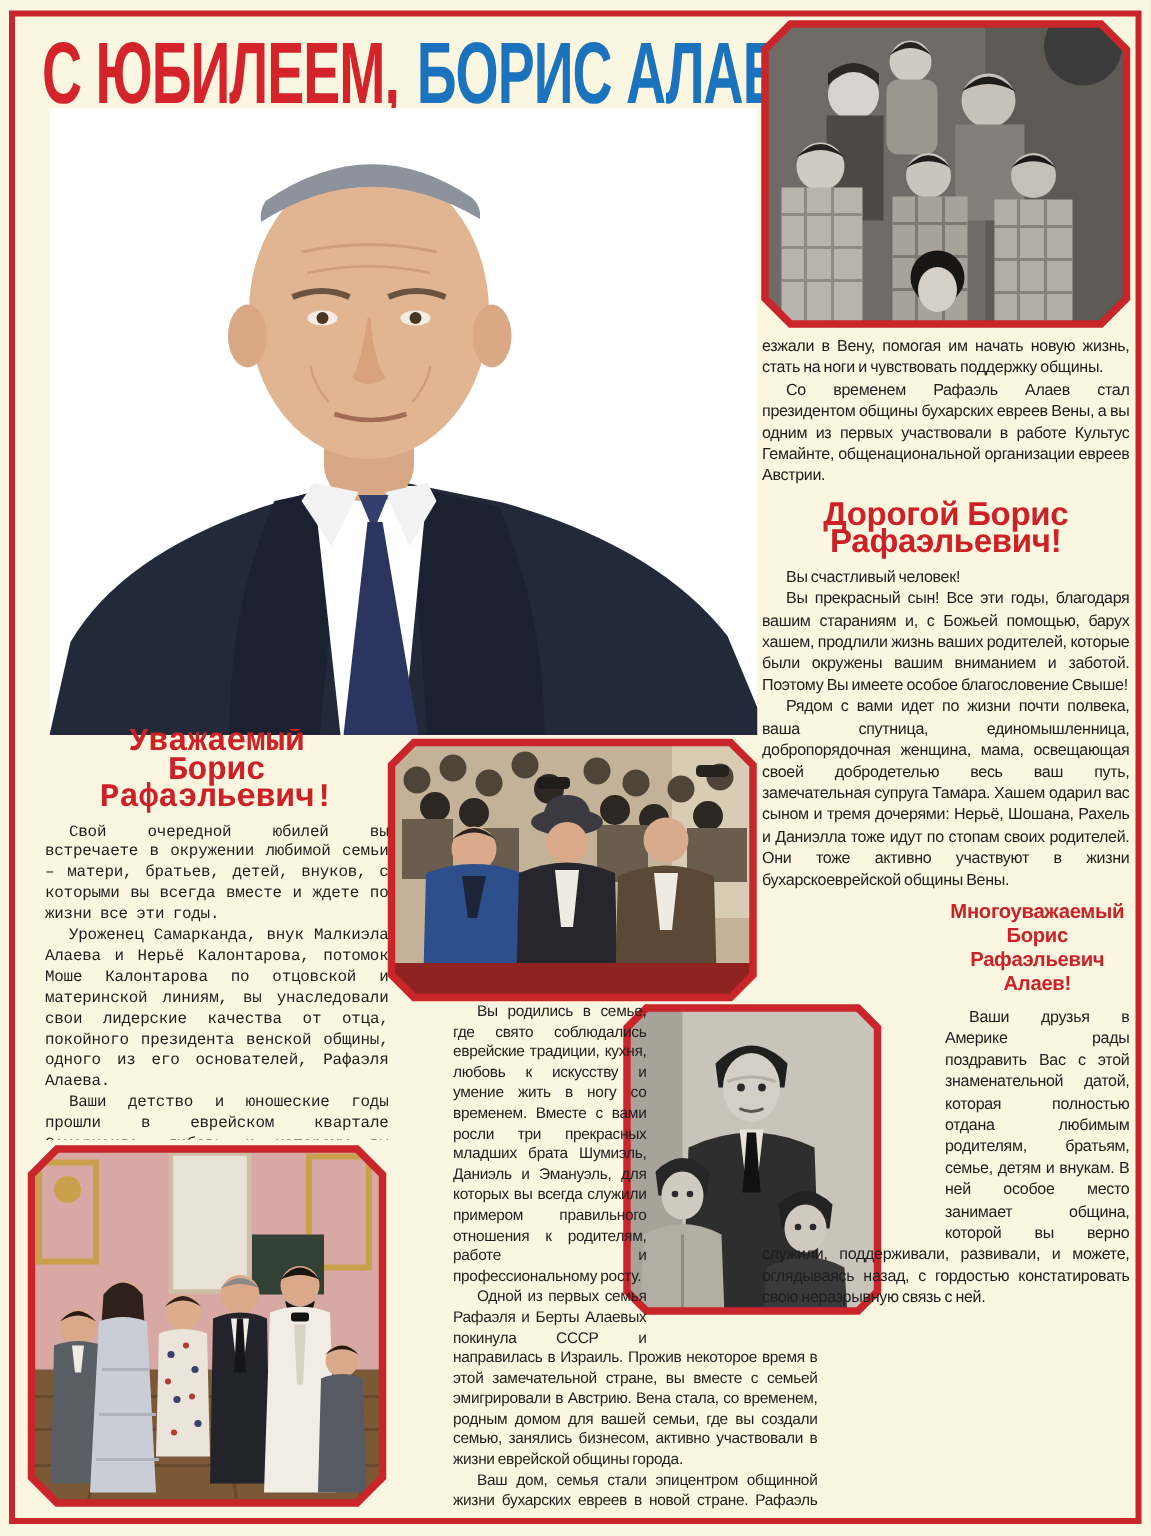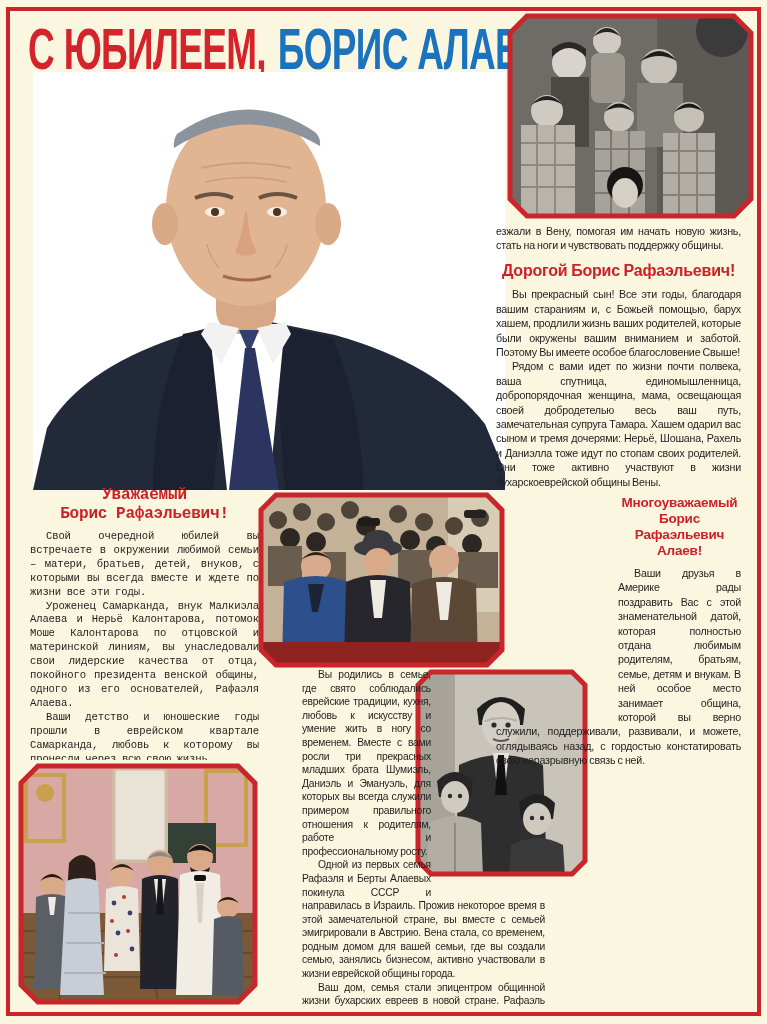--- a/index.html
+++ b/index.html
@@ -18,24 +18,24 @@
   .t-red{color:#d5232b;}
   .t-blue{color:#1c73bd;margin-left:18px;}
   
   .photo{position:absolute;display:block;}
   
   .col{position:absolute;overflow:hidden;text-align:justify;}
   .col p{margin:0;text-indent:16px;hyphens:auto;}
   .col p.noind{text-indent:0;}
   .col-left{left:30px;top:486px;width:229px;height:274px;font-size:10.6px;line-height:13.9px;letter-spacing:-0.15px;word-spacing:-0.6px;font-family:Liberation Mono, monospace;}
   .col-mid{left:262px;top:668px;width:243px;height:340px;font-size:10.3px;line-height:13.6px;letter-spacing:-0.2px;word-spacing:-0.6px;margin-left:40px;}
-  .col-right{left:496px;top:224px;width:245px;height:784px;font-size:10.7px;line-height:14.4px;letter-spacing:-0.2px;word-spacing:-0.6px;}
+  .col-right{left:508px;top:224px;width:245px;height:784px;font-size:10.7px;line-height:14.4px;letter-spacing:-0.2px;word-spacing:-0.6px;}
   .h-red{
     color:#cb2127;font-weight:bold;text-align:center;text-indent:0;
-    margin:0 0 7px 0;font-size:16px;line-height:18.5px;letter-spacing:-0.2px;
+    margin:0 0 7px 0;font-size:22px;line-height:18.5px;letter-spacing:-0.2px;
   }
   .h-red span{display:block;}
   .h-dear{margin:9px 0 7px 0;}
   .h-resp{font-size:13.5px;line-height:16px;margin:6px 0 7px 0;}
   .spacer-r{float:right;width:106px;height:212px;margin:0 0 6px 8px;}
   .spacer-l{float:left;width:112px;height:228px;margin:0 10px 6px 0;}
 </style>
 </head>
 <body>
 
@@ -298,21 +298,23 @@
 
   <div class="col col-mid">
     <div class="spacer-r"></div>
     <p>Вы родились в семье, где свято соблюдались еврейские традиции, кухня, любовь к искусству и умение жить в ногу со временем.  Вместе с вами росли три прекрасных младших брата Шумиэль, Даниэль и Эмануэль, для которых вы всегда служили примером правильного отношения к родителям, работе и профессиональному росту.</p>
     <p>Одной из первых семья Рафаэля и Берты Алаевых покинула СССР и направилась в Израиль. Прожив некоторое время в этой замечательной стране, вы вместе с семьей эмигрировали в Австрию. Вена стала, со временем, родным домом для вашей семьи, где вы создали семью, занялись бизнесом, активно участвовали в жизни еврейской общины города.</p>
     <p>Ваш дом, семья стали эпицентром общинной жизни бухарских евреев в новой стране. Рафаэль Малкиэлович и Берта Нерьяевна  Алаевы стремились оказывать поддержку всем, кто при-</p>
   </div>
 
   <div class="col col-right">
     <p class="noind">езжали в Вену, помогая им начать новую жизнь, стать на ноги и чувствовать поддержку общины.</p>
+    <p>Со временем Рафаэль Алаев стал президентом общины бухарских евреев Вены, а вы одним из первых участвовали в работе Культус Гемайнте, общенациональной организации евреев Австрии.</p>
     <h2 class="h-red h-dear">Дорогой Борис Рафаэльевич!</h2>
+    <p>Вы счастливый человек!</p>
     <p>Вы прекрасный сын! Все эти годы, благодаря вашим стараниям и, с Божьей помощью, барух хашем, продлили жизнь ваших родителей, которые были окружены вашим вниманием и заботой. Поэтому Вы имеете особое благословение Свыше!</p>
     <p>Рядом с вами идет по жизни почти полвека, ваша спутница, единомышленница, добропорядочная женщина, мама, освещающая своей добродетелью весь ваш путь, замечательная супруга Тамара. Хашем одарил вас сыном и тремя дочерями: Нерьё, Шошана, Рахель и Даниэлла тоже идут по стопам своих родителей. Они тоже активно участвуют в жизни бухарскоеврейской общины Вены.</p>
     <div class="spacer-l"></div>
     <h2 class="h-red h-resp">
         <span>Многоуважаемый</span>
         <span>Борис Рафаэльевич</span>
         <span>Алаев!</span>
       </h2>
     <p>Ваши друзья в Америке рады поздравить Вас с этой знаменательной датой, которая полностью отдана любимым родителям, братьям, семье, детям и внукам. В ней особое место занимает община, которой вы верно служили, поддерживали, развивали, и можете, оглядываясь назад, с гордостью констатировать свою неразрывную связь с ней.</p>
 

